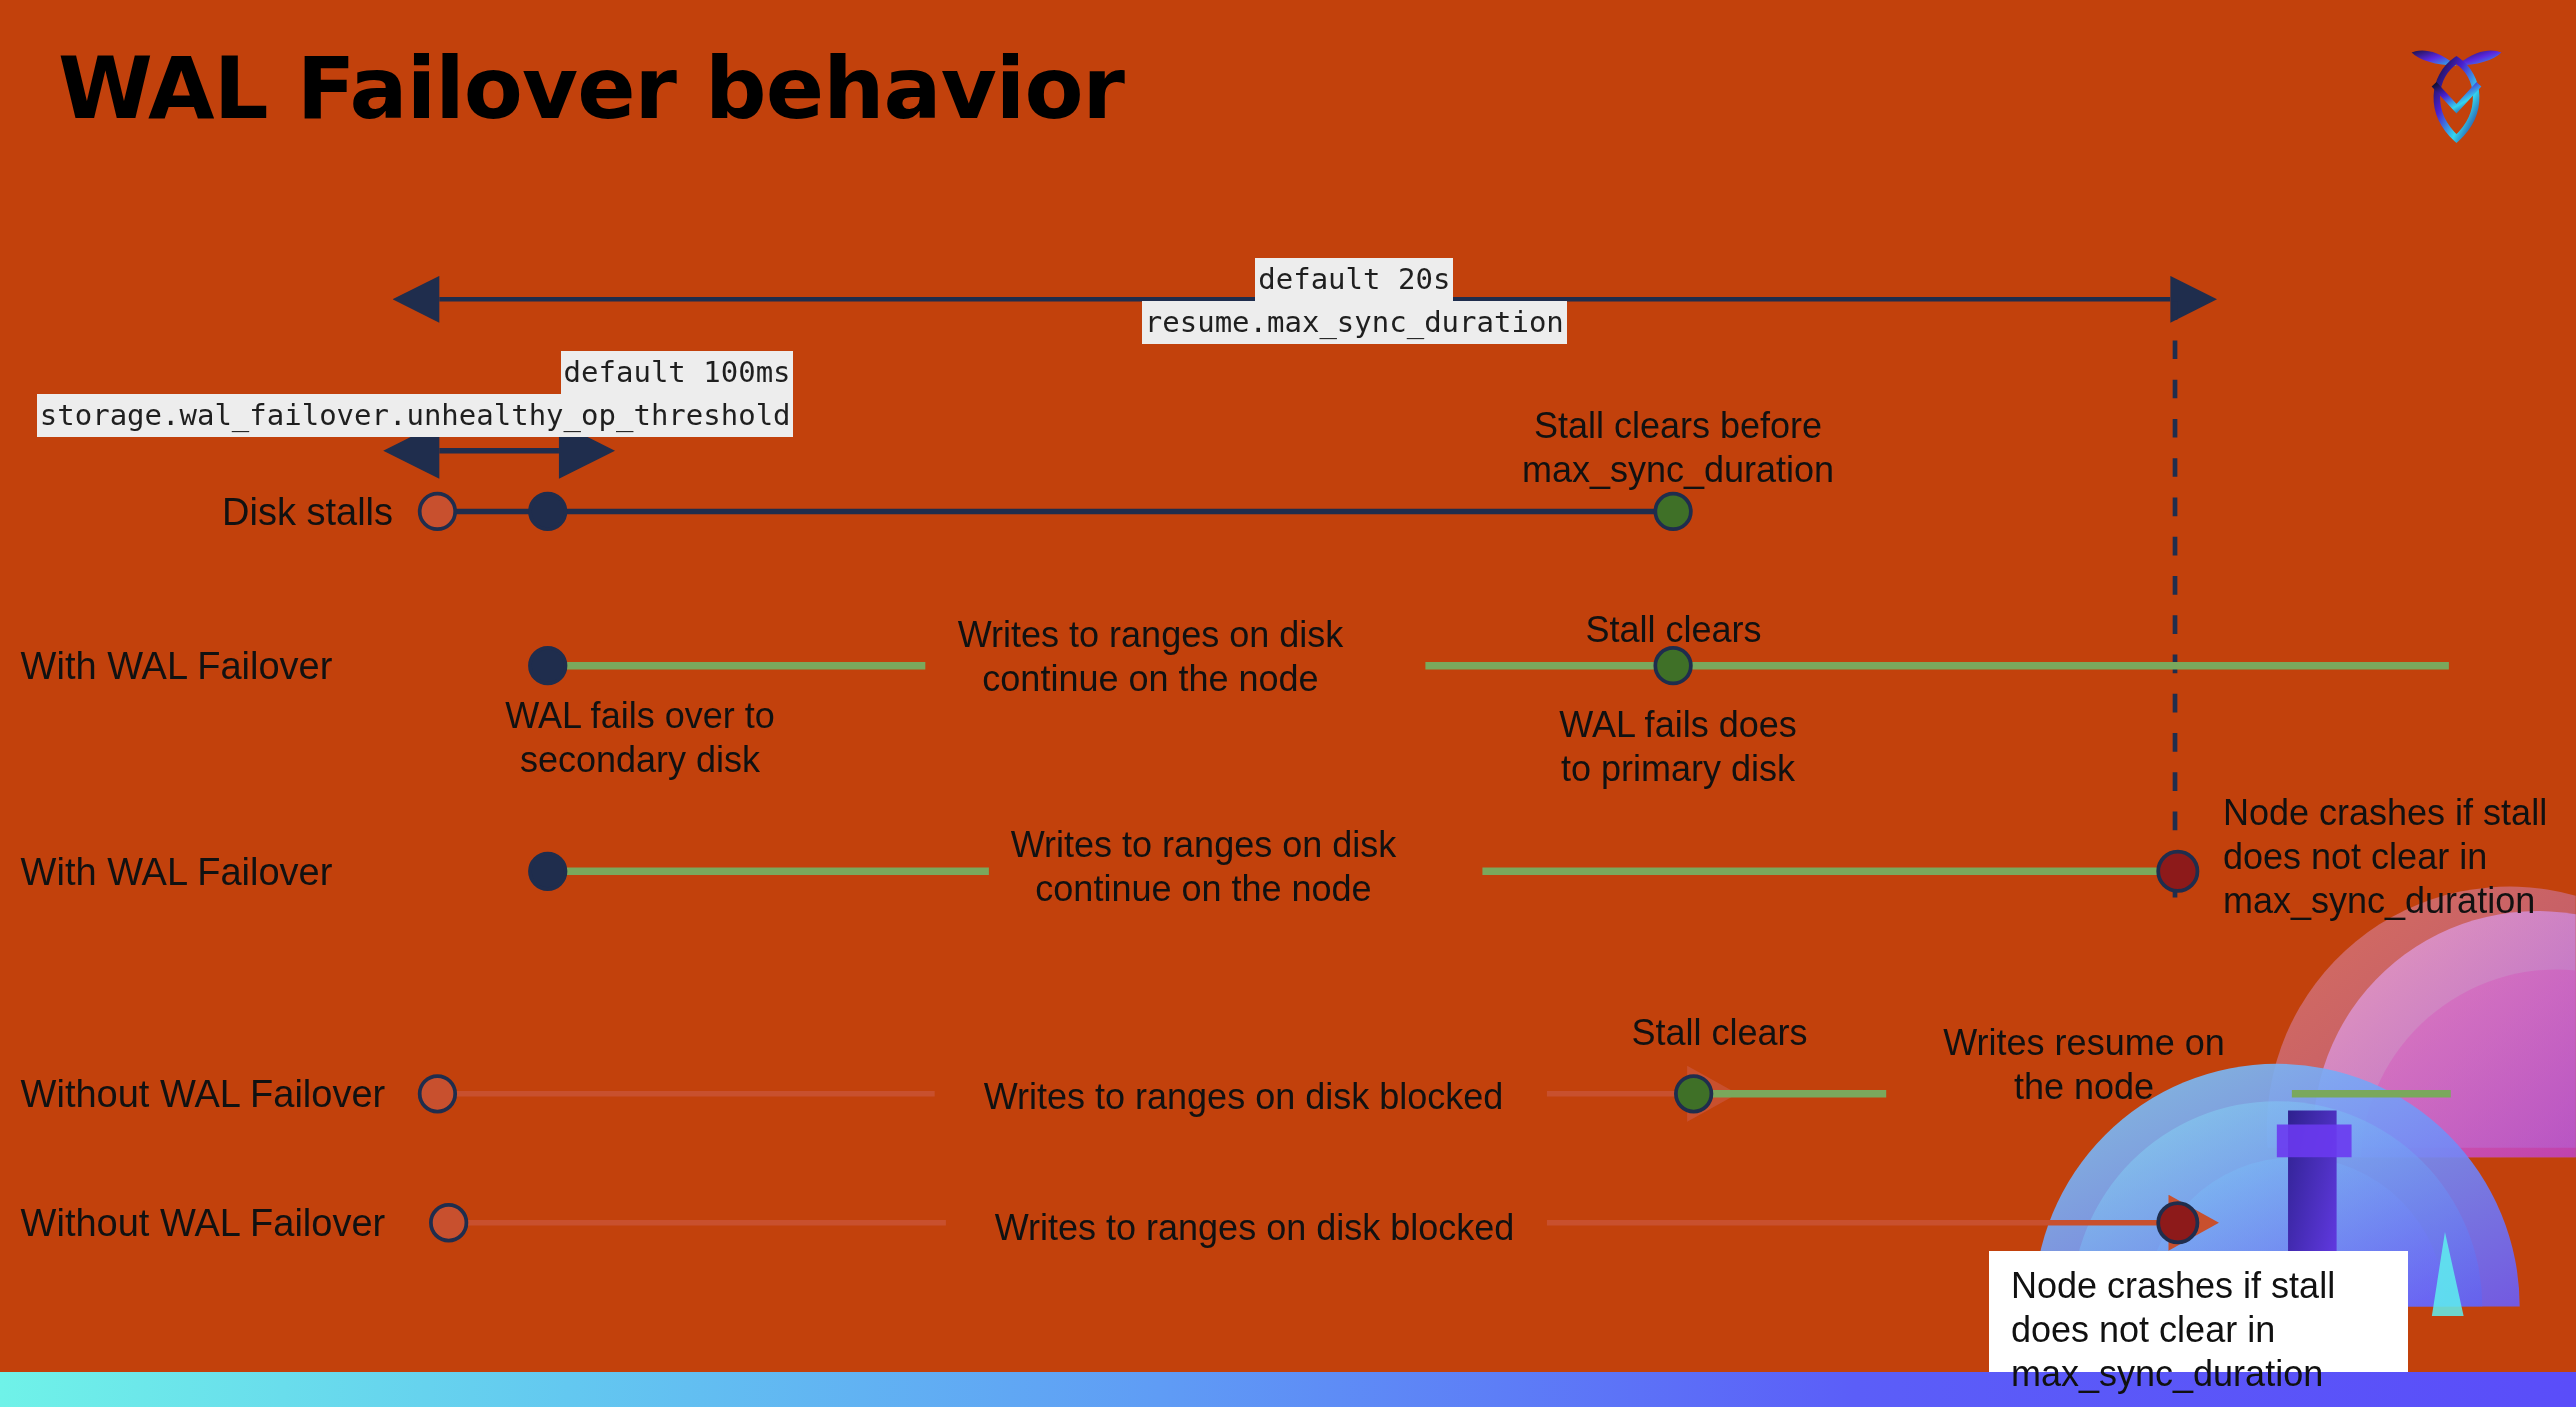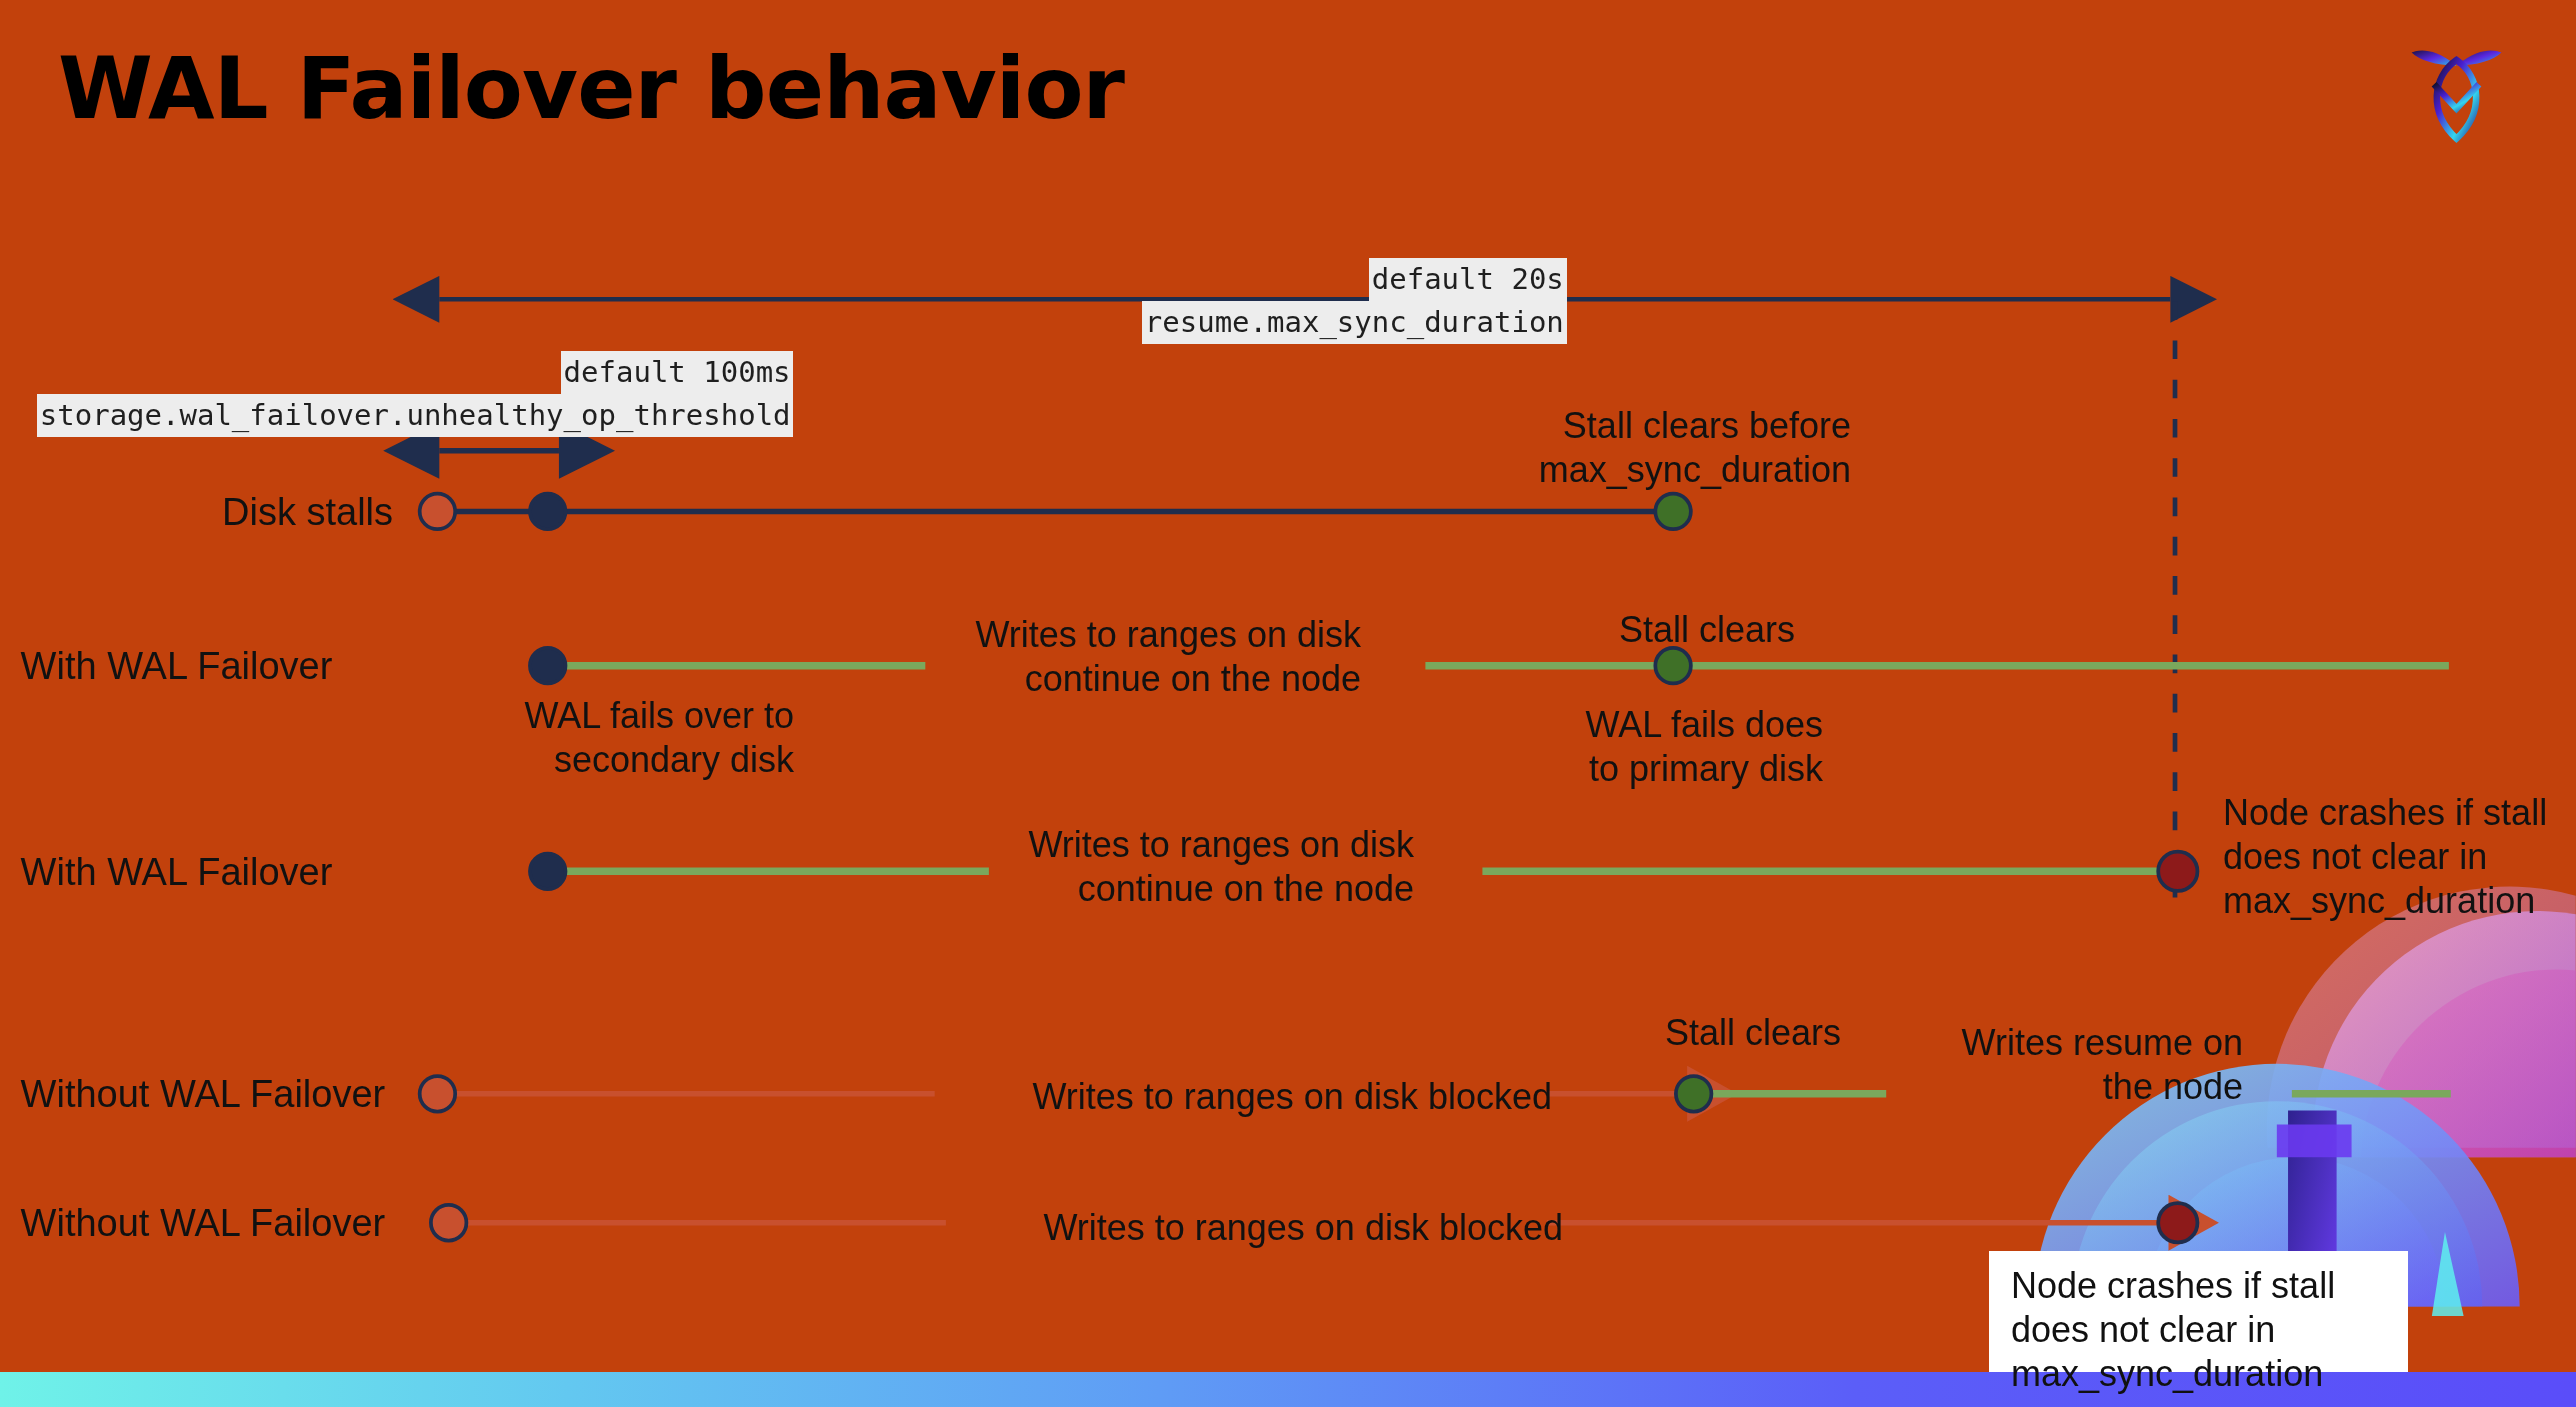--- a/index.html
+++ b/index.html
@@ -35,21 +35,21 @@
   }
   .codelab span{background:#ededed;padding:0.9px 2.8px;display:inline-block;}
 
   
   .ann{
     position:absolute;
     font-size:36px;color:#111;line-height:1.22;
     font-family:"Liberation Sans","DejaVu Sans",sans-serif;
     white-space:pre-line;
   }
-  .ann.c{text-align:right;}
+  .ann.c{text-align:center;}
   .ann.l{text-align:left;}
 
   
   .rowlab{
     position:absolute;font-size:38px;color:#111;
     font-family:"Liberation Sans","DejaVu Sans",sans-serif;
     white-space:nowrap;
   }
 
   
@@ -193,21 +193,21 @@
     </g>
 
     <g>
       <line x1="480" y1="1308" x2="1012" y2="1308" stroke="#c8502e" stroke-width="6"></line>
       <line x1="1655" y1="1308" x2="2320" y2="1308" stroke="#c8502e" stroke-width="6" marker-end="url(#orangeArrowR)"></line>
       <circle cx="480" cy="1308" r="19" fill="#c8502e" stroke="#1f2d4d" stroke-width="4"></circle>
       <circle cx="2330" cy="1308" r="21" fill="#8d1a1a" stroke="#1f2d4d" stroke-width="4"></circle>
     </g>
   </svg>
 
-  <div class="codelab" style="left:1142px;top:258px;text-align:right;">
+  <div class="codelab" style="left:1142px;top:258px;text-align:center;">
     <span>default 20s</span><br>
     <span>resume.max_sync_duration</span>
   </div>
 
   <div class="codelab" style="left:37px;top:351px;text-align:right;">
     <span>default 100ms</span><br>
     <span>storage.wal_failover.unhealthy_op_threshold</span>
   </div>
 
   <div class="rowlab" style="left:222px;top:491px;">Disk stalls</div>

